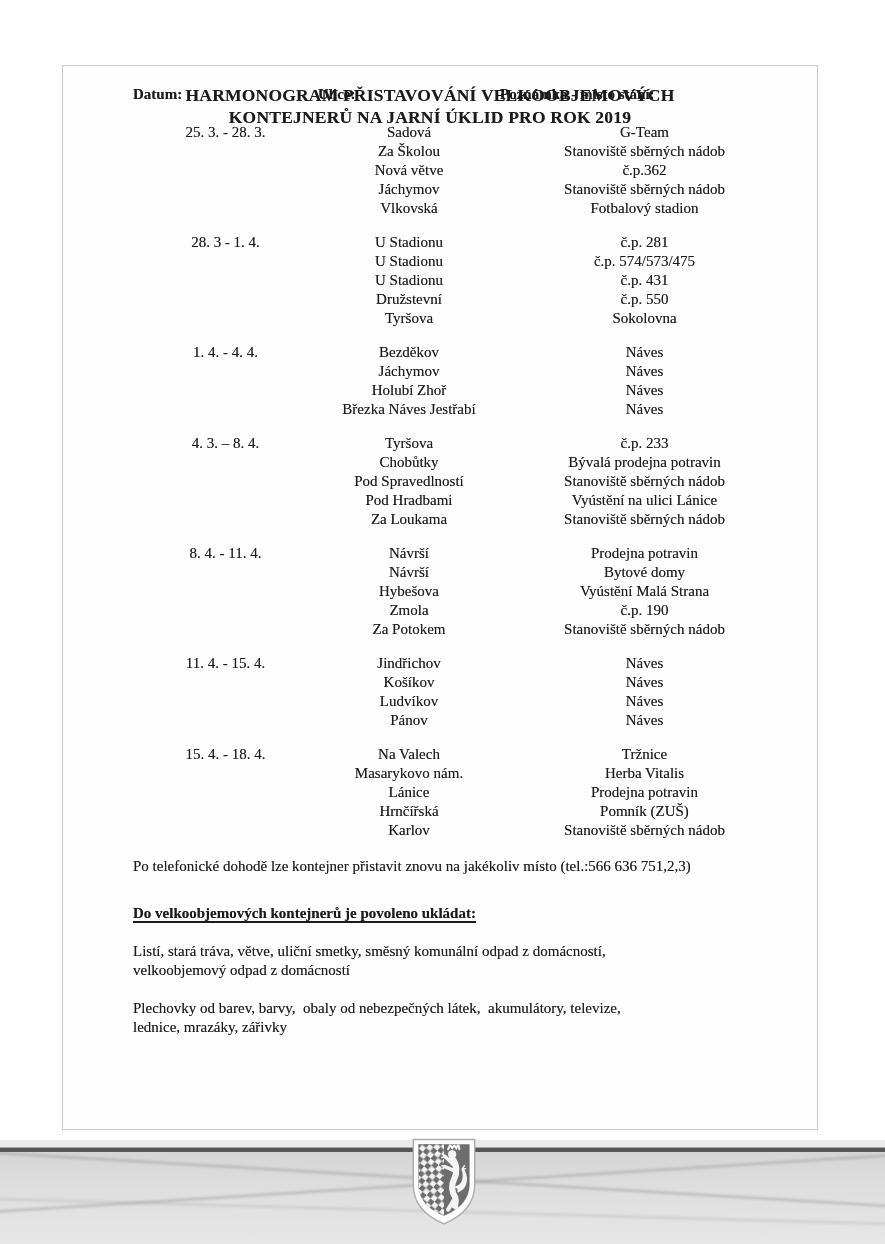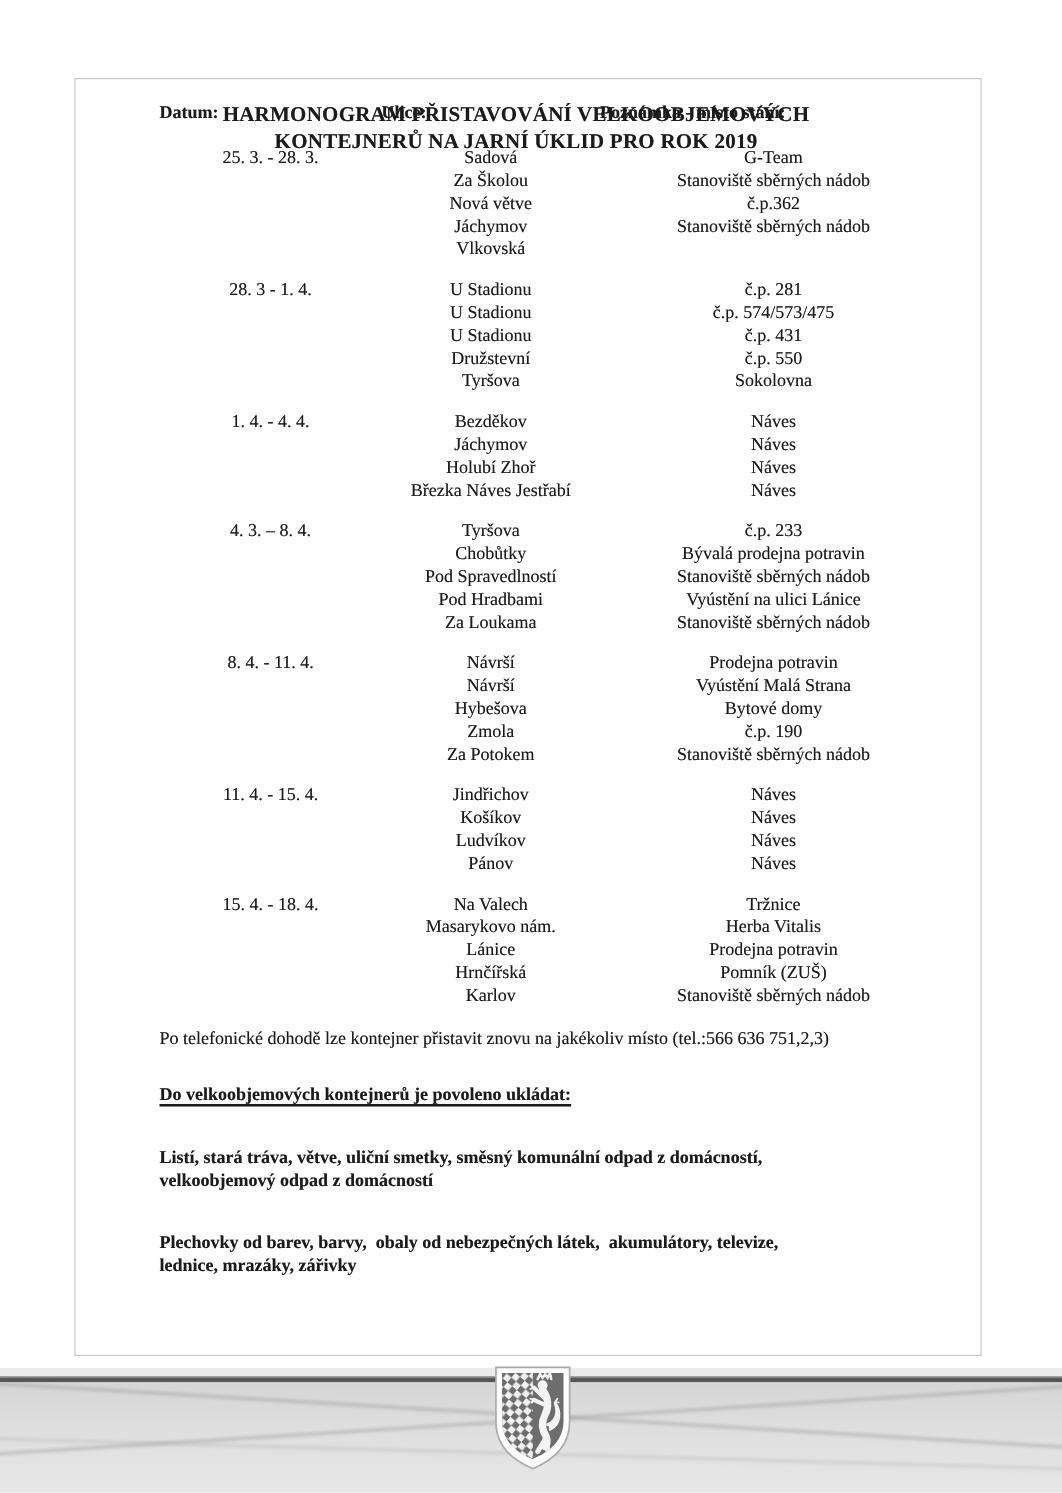--- a/index.html
+++ b/index.html
@@ -21,21 +21,21 @@
   .col-headers{display:grid;grid-template-columns:185px 182px 1fr;
     margin-top:19px;font-weight:bold;font-size:15px;line-height:19px;}
   #schedule{margin-top:19px;text-align:center;}
   .block{display:grid;grid-template-columns:185px 182px 1fr;
     margin-bottom:15px;font-size:15px;line-height:19px;}
   .block .line{height:19px;white-space:nowrap;}
   .phone-note{margin-top:17px;font-size:15px;line-height:19px;white-space:pre-wrap;}
   .u-heading{margin-top:28px;font-size:15px;line-height:19px;font-weight:bold;
     text-decoration:underline;text-underline-offset:3px;
     text-decoration-thickness:1.5px;}
-  .bold-par{margin-top:33px;font-size:15px;line-height:19px;font-weight:bold;
+  .bold-par{margin-top:19px;font-size:15px;line-height:19px;font-weight:normal;
     white-space:pre-wrap;}
   
   .footer{position:absolute;left:0;top:1140px;width:885px;height:104px;}
   .band-light{position:absolute;left:0;top:0;width:100%;height:7px;background:#ebebeb;}
   .band-dark{position:absolute;left:0;top:7px;width:100%;height:4px;
     background:#565656;border-top:1px solid #a8a8a8;box-sizing:content-box;}
   .band-gray{position:absolute;left:0;top:12px;width:100%;height:92px;overflow:hidden;
     background:linear-gradient(to bottom,#d5d5d5 0%,#dedede 40%,#e7e7e7 100%);}
   .band-gray .diag{position:absolute;left:-5%;width:110%;height:3px;
     background:rgba(155,155,155,.45);filter:blur(1.2px);}
@@ -69,20 +69,21 @@
             <div class="line">Za Školou</div>
             <div class="line">Nová větve</div>
             <div class="line">Jáchymov</div>
             <div class="line">Vlkovská</div>
           </div>
           <div class="cell notes">
             <div class="line">G-Team</div>
             <div class="line">Stanoviště sběrných nádob</div>
             <div class="line">č.p.362</div>
             <div class="line">Stanoviště sběrných nádob</div>
+            <div class="line">Fotbalový stadion</div>
           </div>
         </div>
         <div class="block">
           <div class="cell date">28. 3 - 1. 4.</div>
           <div class="cell streets">
             <div class="line">U Stadionu</div>
             <div class="line">U Stadionu</div>
             <div class="line">U Stadionu</div>
             <div class="line">Družstevní</div>
             <div class="line">Tyršova</div>
@@ -131,22 +132,22 @@
           <div class="cell date">8. 4. - 11. 4.</div>
           <div class="cell streets">
             <div class="line">Návrší</div>
             <div class="line">Návrší</div>
             <div class="line">Hybešova</div>
             <div class="line">Zmola</div>
             <div class="line">Za Potokem</div>
           </div>
           <div class="cell notes">
             <div class="line">Prodejna potravin</div>
+            <div class="line">Bytové domy</div>
             <div class="line">Vyústění Malá Strana</div>
-            <div class="line">Bytové domy</div>
             <div class="line">č.p. 190</div>
             <div class="line">Stanoviště sběrných nádob</div>
           </div>
         </div>
         <div class="block">
           <div class="cell date">11. 4. - 15. 4.</div>
           <div class="cell streets">
             <div class="line">Jindřichov</div>
             <div class="line">Košíkov</div>
             <div class="line">Ludvíkov</div>

